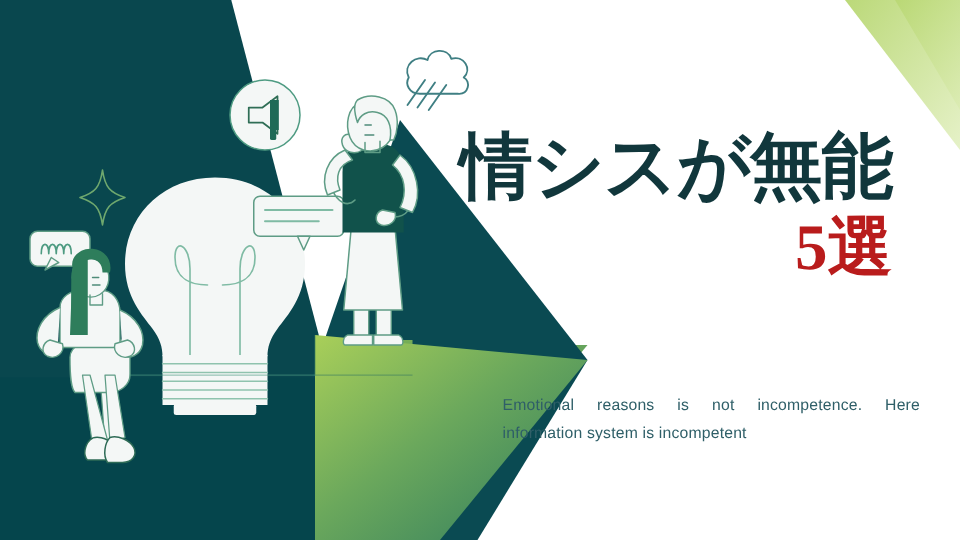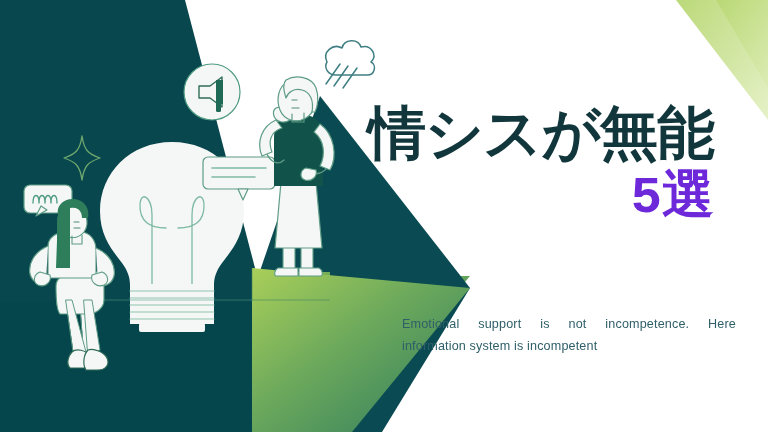--- a/index.html
+++ b/index.html
@@ -38,25 +38,25 @@
     font-family:"DejaVu Sans","Liberation Sans",sans-serif;
     font-weight:700;
     font-size:29px;
     line-height:1.25;
     letter-spacing:0px;
     color:#11373C;
     margin:8px 0 0 0;
     white-space:nowrap;
   }
   .title-count{
-    font-family:Liberation Mono, monospace;
+    font-family:Liberation Serif, serif;
     font-weight:700;
     font-size:52px;
     line-height:1.0;
-    color:#6d28d9;
+    color:#b91c1c;
     margin:10px 0 0 0;
     white-space:nowrap;
   }
   .lede{
     position:absolute;
     left:402px; top:314px;
     width:334px;
     margin:0;
     font-family:"Liberation Sans","DejaVu Sans",sans-serif;
     font-size:12.6px;
@@ -254,17 +254,17 @@
 
     </g>
   </svg>
 
   <div class="text-col">
     <h1 class="title-main">情シスが無能</h1>
     <div class="title-count">5選</div>
   </div>
 
   <p class="lede">
-    <span class="j">Emotional support is not incompetence. Here</span>
+    <span class="j">Emotional reasons is not incompetence. Here</span>
     <span>information system is incompetent</span>
   </p>
 
 </div>
 
 </body></html>

